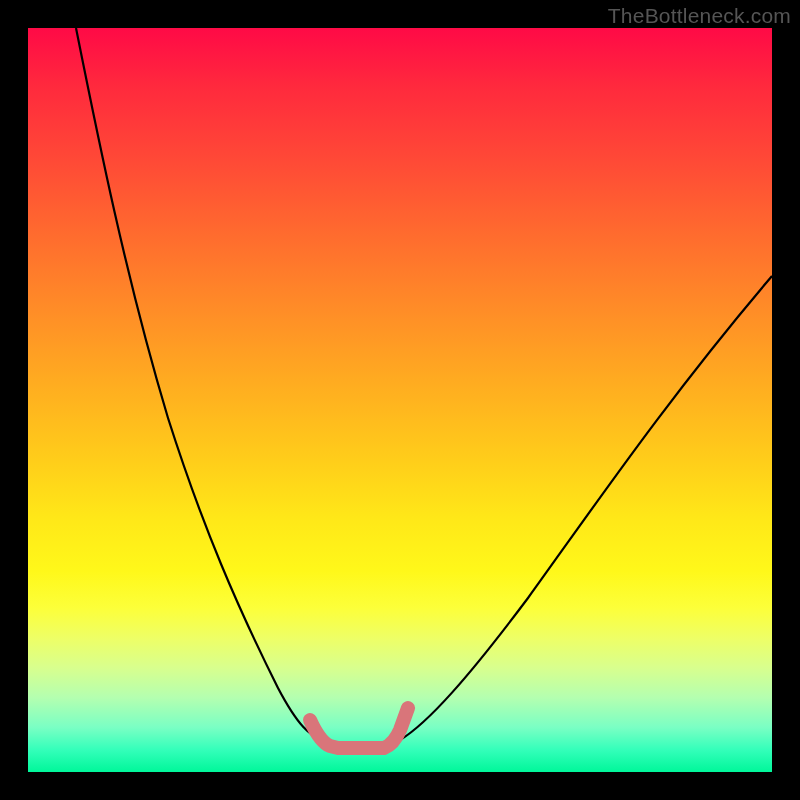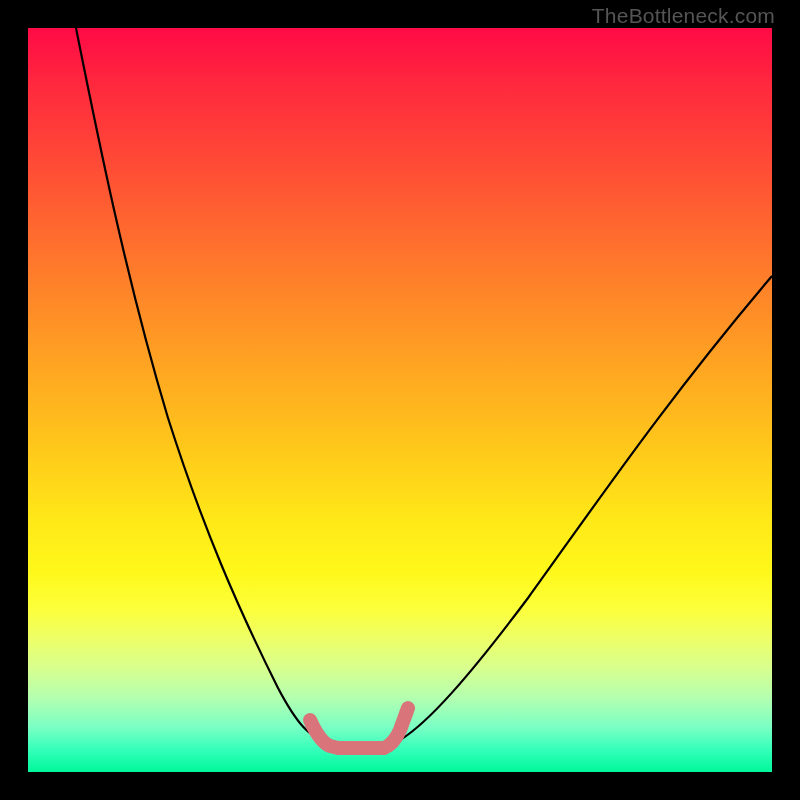--- a/index.html
+++ b/index.html
@@ -47,21 +47,21 @@
       #00f79a 100%
     );
   }
   .curve-svg {
     position: absolute;
     inset: 0;
   }
   .watermark {
     position: absolute;
     top: 4px;
-    right: 25px;
+    right: 9px;
     color: #555;
     font-size: 21px;
     font-weight: 500;
     letter-spacing: 0.2px;
   }
 </style>
 </head>
 <body>
 
 <div class="outer-frame">

